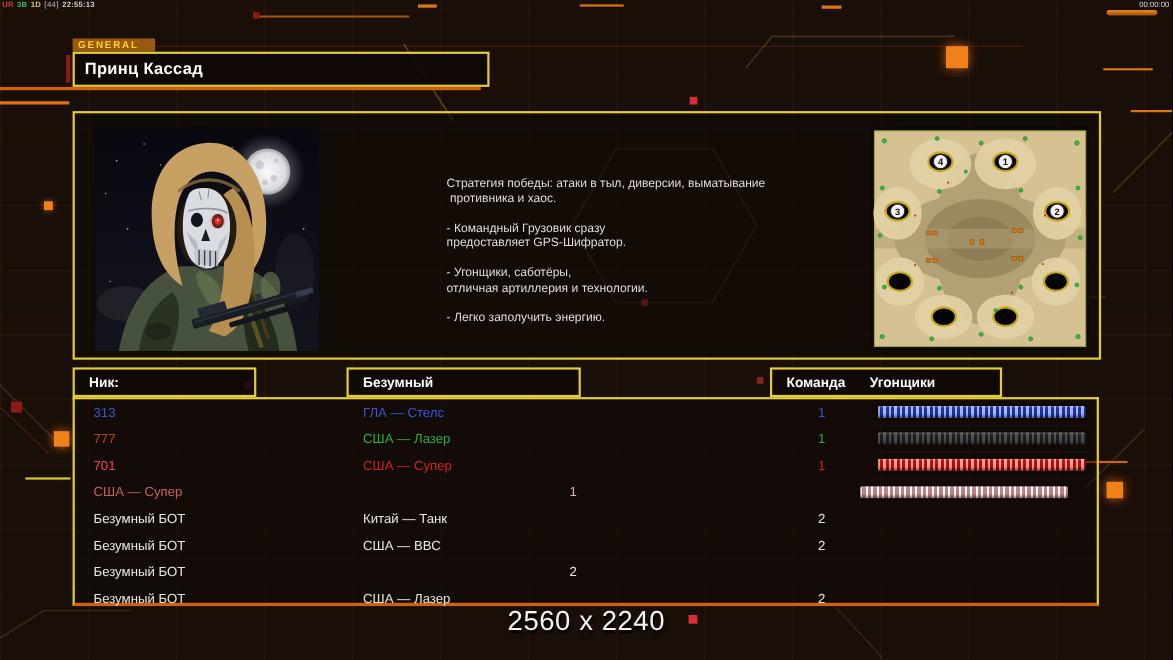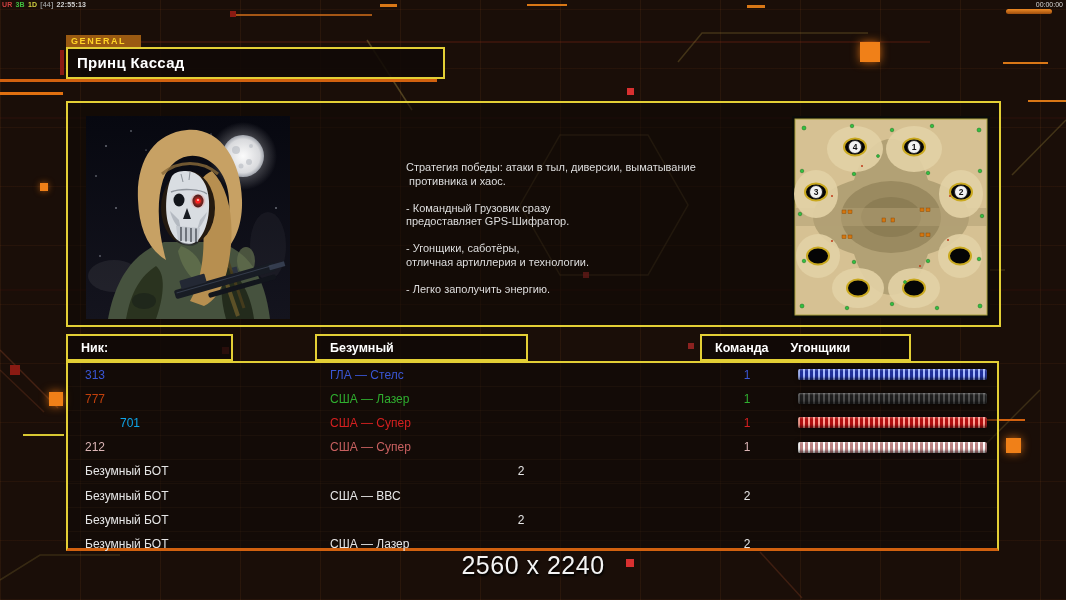--- a/index.html
+++ b/index.html
@@ -370,39 +370,39 @@
       <span></span>
       <span class="cell-nick" style="color: #c2410c;">777</span>
       <span class="cell-general" style="color: rgb(47, 174, 47);">США — Лазер</span>
       <span class="cell-team" style="color: rgb(47, 174, 47);">1</span>
       <span></span>
       <span class="bar" style="--b: #1d1d1d; --s: #4e4e4e;"></span>
     </div>
 
     <div class="player-row">
       <span></span>
-      <span class="cell-nick" style="color: #0ea5e9; margin-left: 35px;">701</span>
+      <span class="cell-nick" style="color: #ef4444;">701</span>
       <span class="cell-general" style="color: rgb(212, 32, 32);">США — Супер</span>
       <span class="cell-team" style="color: rgb(212, 32, 32);">1</span>
       <span></span>
       <span class="bar" style="--b: #b00f0f; --s: #ff9d8f;"></span>
     </div>
 
     <div class="player-row">
       <span></span>
-      <span class="cell-nick" style="color: rgb(220, 182, 182);">212</span>
       <span class="cell-general" style="color: rgb(200, 96, 96);">США — Супер</span>
       <span class="cell-team" style="color: rgb(220, 182, 182);">1</span>
       <span></span>
       <span class="bar" style="--b: #bb8282; --s: #ffffff;"></span>
     </div>
 
     <div class="player-row">
       <span></span>
       <span class="cell-nick" style="color: rgb(230, 230, 230);">Безумный БОТ</span>
+      <span class="cell-general" style="color: rgb(230, 230, 230);">Китай — Танк</span>
       <span class="cell-team" style="color: rgb(230, 230, 230);">2</span>
       <span></span>
 
     </div>
 
     <div class="player-row">
       <span></span>
       <span class="cell-nick" style="color: rgb(230, 230, 230);">Безумный БОТ</span>
       <span class="cell-general" style="color: rgb(230, 230, 230);">США — ВВС</span>
       <span class="cell-team" style="color: rgb(230, 230, 230);">2</span>

